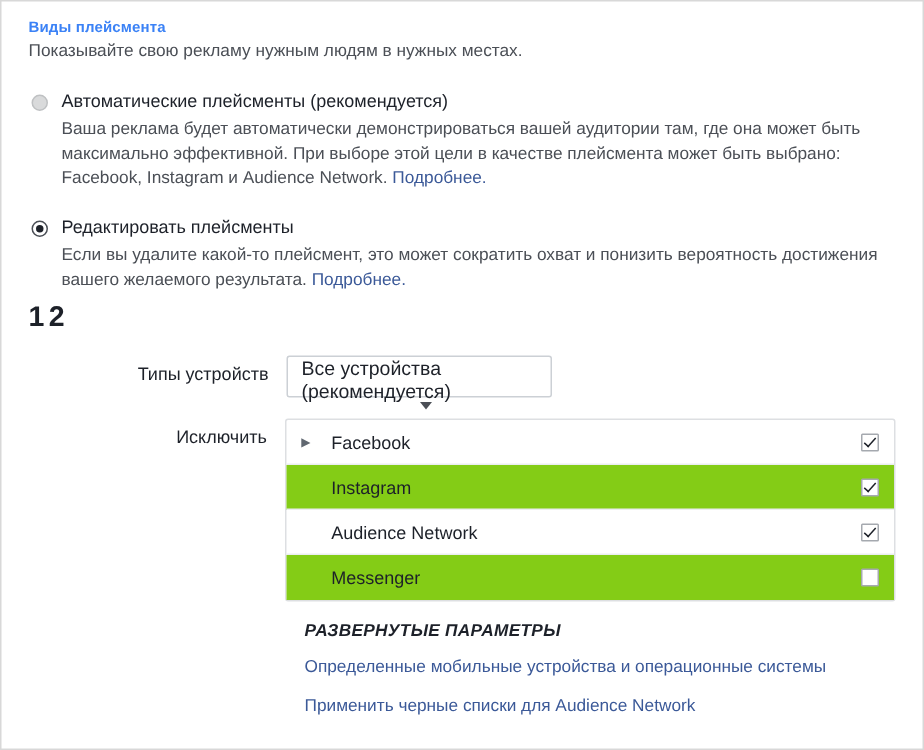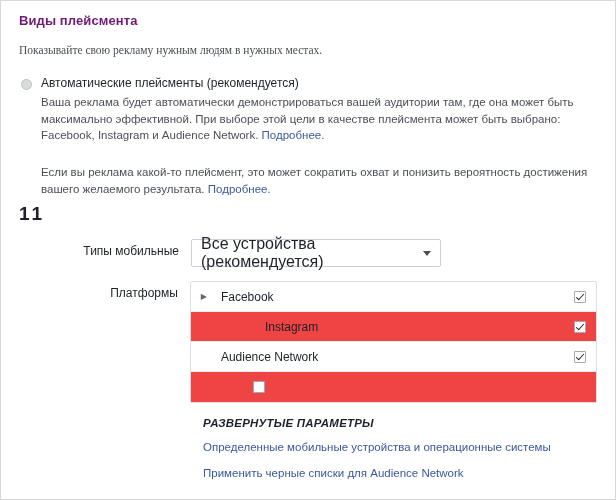--- a/index.html
+++ b/index.html
@@ -20,31 +20,30 @@
     height: 500px;
     box-sizing: border-box;
     border: 1px solid #d8d8d8;
     background: #fff;
     overflow: hidden;
   }
   .inner {
     padding: 12px 18px 0 18px;
   }
   .section-title {
-    font-size: 13px;
+    font-size: 10px;
     font-weight: bold;
-    color: #701a75;
-    margin: 0 0 16px 0;
+    color: #3b82f6;
+    margin: 0 0 4px 0;
     letter-spacing: 0.1px;
   }
   .section-sub {
     font-size: 11.5px;
     color: #4b4f56;
     margin: 0 0 20px 0;
-    font-family: Liberation Serif, serif;
   }
 
   
   .radio-row {
     display: flex;
     align-items: flex-end;
     margin-bottom: 2px;
   }
   .radio {
     width: 11px;
@@ -109,32 +108,33 @@
   .form-label {
     width: 172px;
     text-align: right;
     padding-right: 12px;
     font-size: 12px;
     color: #1d2129;
     box-sizing: border-box;
     padding-top: 5px;
   }
   .select {
-    width: 250px;
+    width: 177px;
     height: 28px;
     border: 1px solid #ccd0d5;
     border-radius: 2px;
     background: #fff;
     display: flex;
     align-items: center;
     justify-content: space-between;
     padding: 0 9px;
     box-sizing: border-box;
-    font-size: 16px;
-    color: #1d2129;
+    font-size: 13px;
+    color: #1d2129;
+    flex-direction: column;
   }
   .caret {
     width: 0;
     height: 0;
     border-left: 4.5px solid transparent;
     border-right: 4.5px solid transparent;
     border-top: 5px solid #4b4f56;
     margin-left: 8px;
   }
 
@@ -148,21 +148,21 @@
   }
   .platform-item {
     height: 30px;
     display: flex;
     align-items: center;
     padding: 0 10px 0 8px;
     border-bottom: 1px solid #ebedf0;
     box-sizing: border-box;
   }
   .platform-item:last-child { border-bottom: none; }
-  .platform-item.alt { background: #ef4444; gap: 44px; }
+  .platform-item.alt { background: #84cc16; }
   .arrow {
     width: 10px;
     flex: 0 0 auto;
     font-size: 8px;
     color: #606770;
     line-height: 1;
     text-align: center;
   }
   .platform-name {
     flex: 1 1 auto;
@@ -226,37 +226,41 @@
       <span class="radio off"></span>
       <span class="radio-label">Автоматические плейсменты (рекомендуется)</span>
     </div>
     <div class="radio-desc">
       <span>Ваша реклама будет автоматически демонстрироваться вашей аудитории там, где она может быть максимально эффективной. При выборе этой цели в качестве плейсмента может быть выбрано: Facebook, Instagram и Audience Network.</span>
       <a class="link" href="#">Подробнее.</a>
     </div>
 
     <div class="block-gap"></div>
 
+    <div class="radio-row">
+      <span class="radio on"></span>
+      <span class="radio-label">Редактировать плейсменты</span>
+    </div>
     <div class="radio-desc">
-      <span>Если вы реклама какой-то плейсмент, это может сократить охват и понизить вероятность достижения вашего желаемого результата.</span>
+      <span>Если вы удалите какой-то плейсмент, это может сократить охват и понизить вероятность достижения вашего желаемого результата.</span>
       <a class="link" href="#">Подробнее.</a>
     </div>
 
-    <div class="figure-num">11</div>
+    <div class="figure-num">12</div>
 
     <div class="form-row">
-      <div class="form-label">Типы мобильные</div>
+      <div class="form-label">Типы устройств</div>
       <div class="select">
         <span>Все устройства (рекомендуется)</span>
         <span class="caret"></span>
       </div>
     </div>
 
     <div class="form-row">
-      <div class="form-label">Платформы</div>
+      <div class="form-label">Исключить</div>
       <div class="platform-list">
 
         <div class="platform-item">
           <span class="arrow">▶</span>
           <span class="platform-name">Facebook</span>
           <span class="checkbox checked"></span>
         </div>
 
         <div class="platform-item alt">
           <span class="arrow"></span>
@@ -265,20 +269,21 @@
         </div>
 
         <div class="platform-item">
           <span class="arrow"></span>
           <span class="platform-name">Audience Network</span>
           <span class="checkbox checked"></span>
         </div>
 
         <div class="platform-item alt">
           <span class="arrow"></span>
+          <span class="platform-name">Messenger</span>
           <span class="checkbox"></span>
         </div>
 
       </div>
     </div>
 
     <div class="params">
       <div class="params-title">РАЗВЕРНУТЫЕ ПАРАМЕТРЫ</div>
       <a class="params-link" href="#">Определенные мобильные устройства и операционные системы</a>
       <a class="params-link" href="#">Применить черные списки для Audience Network</a>

